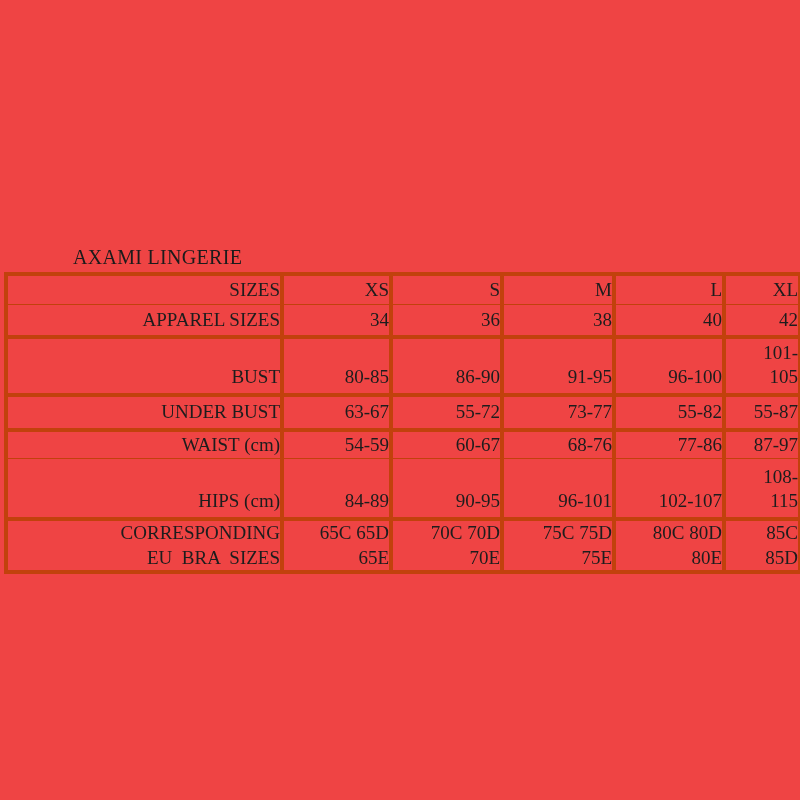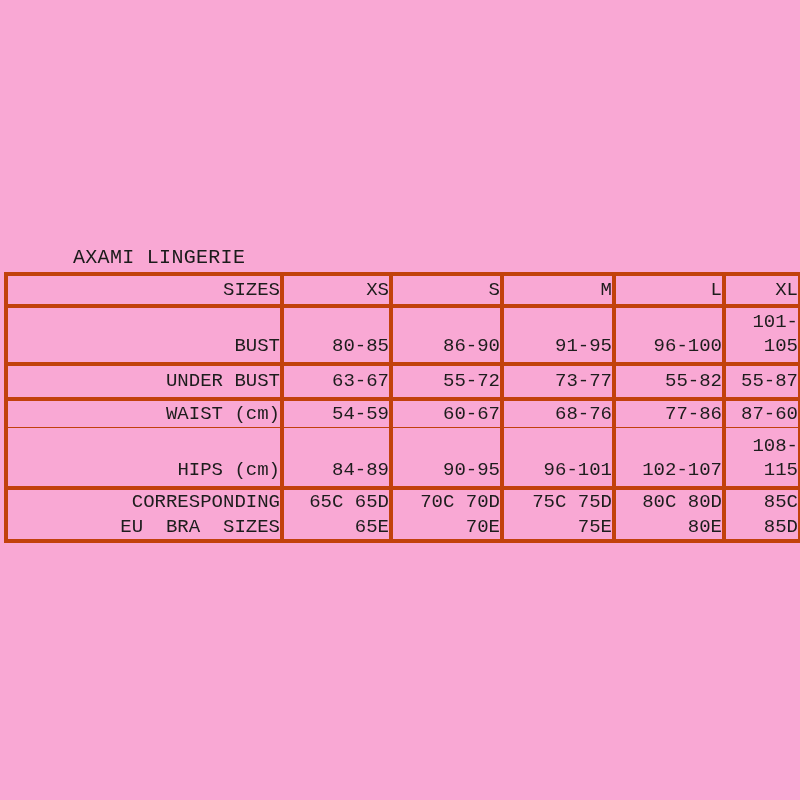--- a/index.html
+++ b/index.html
@@ -4,22 +4,22 @@
 <style>
   html, body {
     margin: 0;
     padding: 0;
     background: #ffffff;
   }
   .canvas {
     position: relative;
     width: 800px;
     height: 800px;
-    background: #f9a8d4;
-    font-family: Liberation Mono, monospace;
+    background: #ef4444;
+    font-family: Liberation Serif, serif;
     color: #1d1d1d;
     overflow: hidden;
   }
   .chart-title {
     position: absolute;
     left: 73px;
     top: 246px;
     font-size: 20px;
     font-weight: 400;
     letter-spacing: 0.3px;
@@ -90,20 +90,28 @@
     </colgroup>
     <tbody>
       <tr class="r-sizes">
         <td>SIZES</td>
         <td>XS</td>
         <td>S</td>
         <td>M</td>
         <td>L</td>
         <td>XL</td>
       </tr>
+      <tr class="r-apparel">
+        <td>APPAREL SIZES</td>
+        <td>34</td>
+        <td>36</td>
+        <td>38</td>
+        <td>40</td>
+        <td>42</td>
+      </tr>
       <tr class="r-bust">
         <td>BUST</td>
         <td>80-85</td>
         <td>86-90</td>
         <td>91-95</td>
         <td>96-100</td>
         <td>101-
 105</td>
       </tr>
       <tr class="r-underbust">
@@ -113,21 +121,21 @@
         <td>73-77</td>
         <td>55-82</td>
         <td>55-87</td>
       </tr>
       <tr class="r-waist">
         <td>WAIST (cm)</td>
         <td>54-59</td>
         <td>60-67</td>
         <td>68-76</td>
         <td>77-86</td>
-        <td>87-60</td>
+        <td>87-97</td>
       </tr>
       <tr class="r-hips">
         <td>HIPS (cm)</td>
         <td>84-89</td>
         <td>90-95</td>
         <td>96-101</td>
         <td>102-107</td>
         <td>108-
 115</td>
       </tr>

